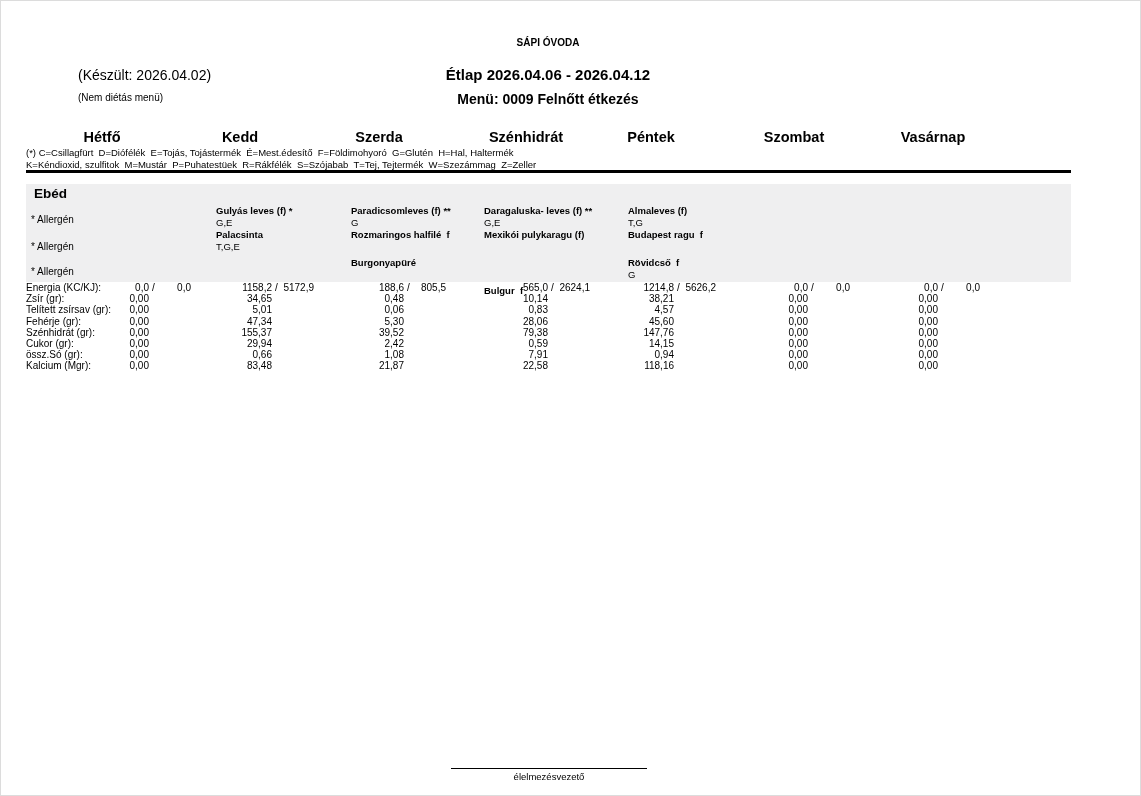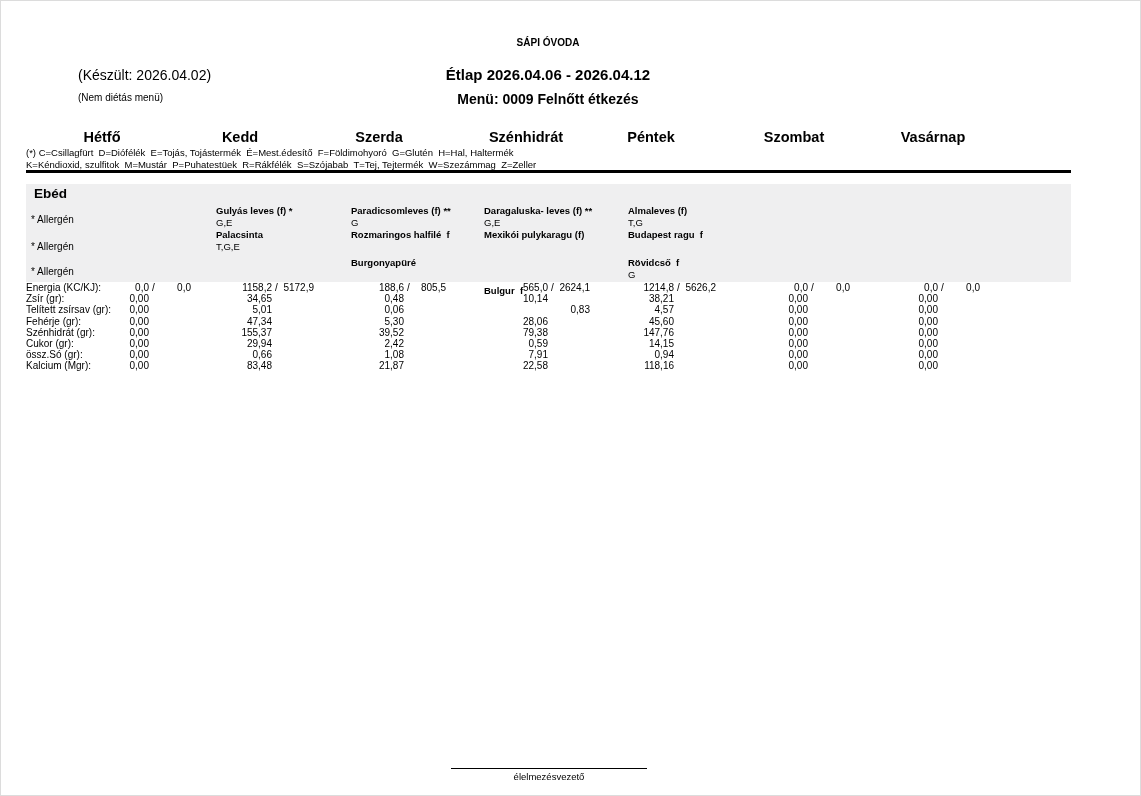--- a/index.html
+++ b/index.html
@@ -225,21 +225,21 @@
         <div class="ncell" style="width: 123px;">
           <span class="n1">5,01</span>
           <span class="nsl"></span>
           <span class="n2"></span>
         </div>
         <div class="ncell" style="width: 132px;">
           <span class="n1">0,06</span>
           <span class="nsl"></span>
           <span class="n2"></span>
         </div>
-        <div class="ncell" style="width: 144px; flex-direction: column;">
+        <div class="ncell" style="width: 144px;">
           <span class="n1">0,83</span>
           <span class="nsl"></span>
           <span class="n2"></span>
         </div>
         <div class="ncell" style="width: 126px;">
           <span class="n1">4,57</span>
           <span class="nsl"></span>
           <span class="n2"></span>
         </div>
         <div class="ncell" style="width: 134px;">

